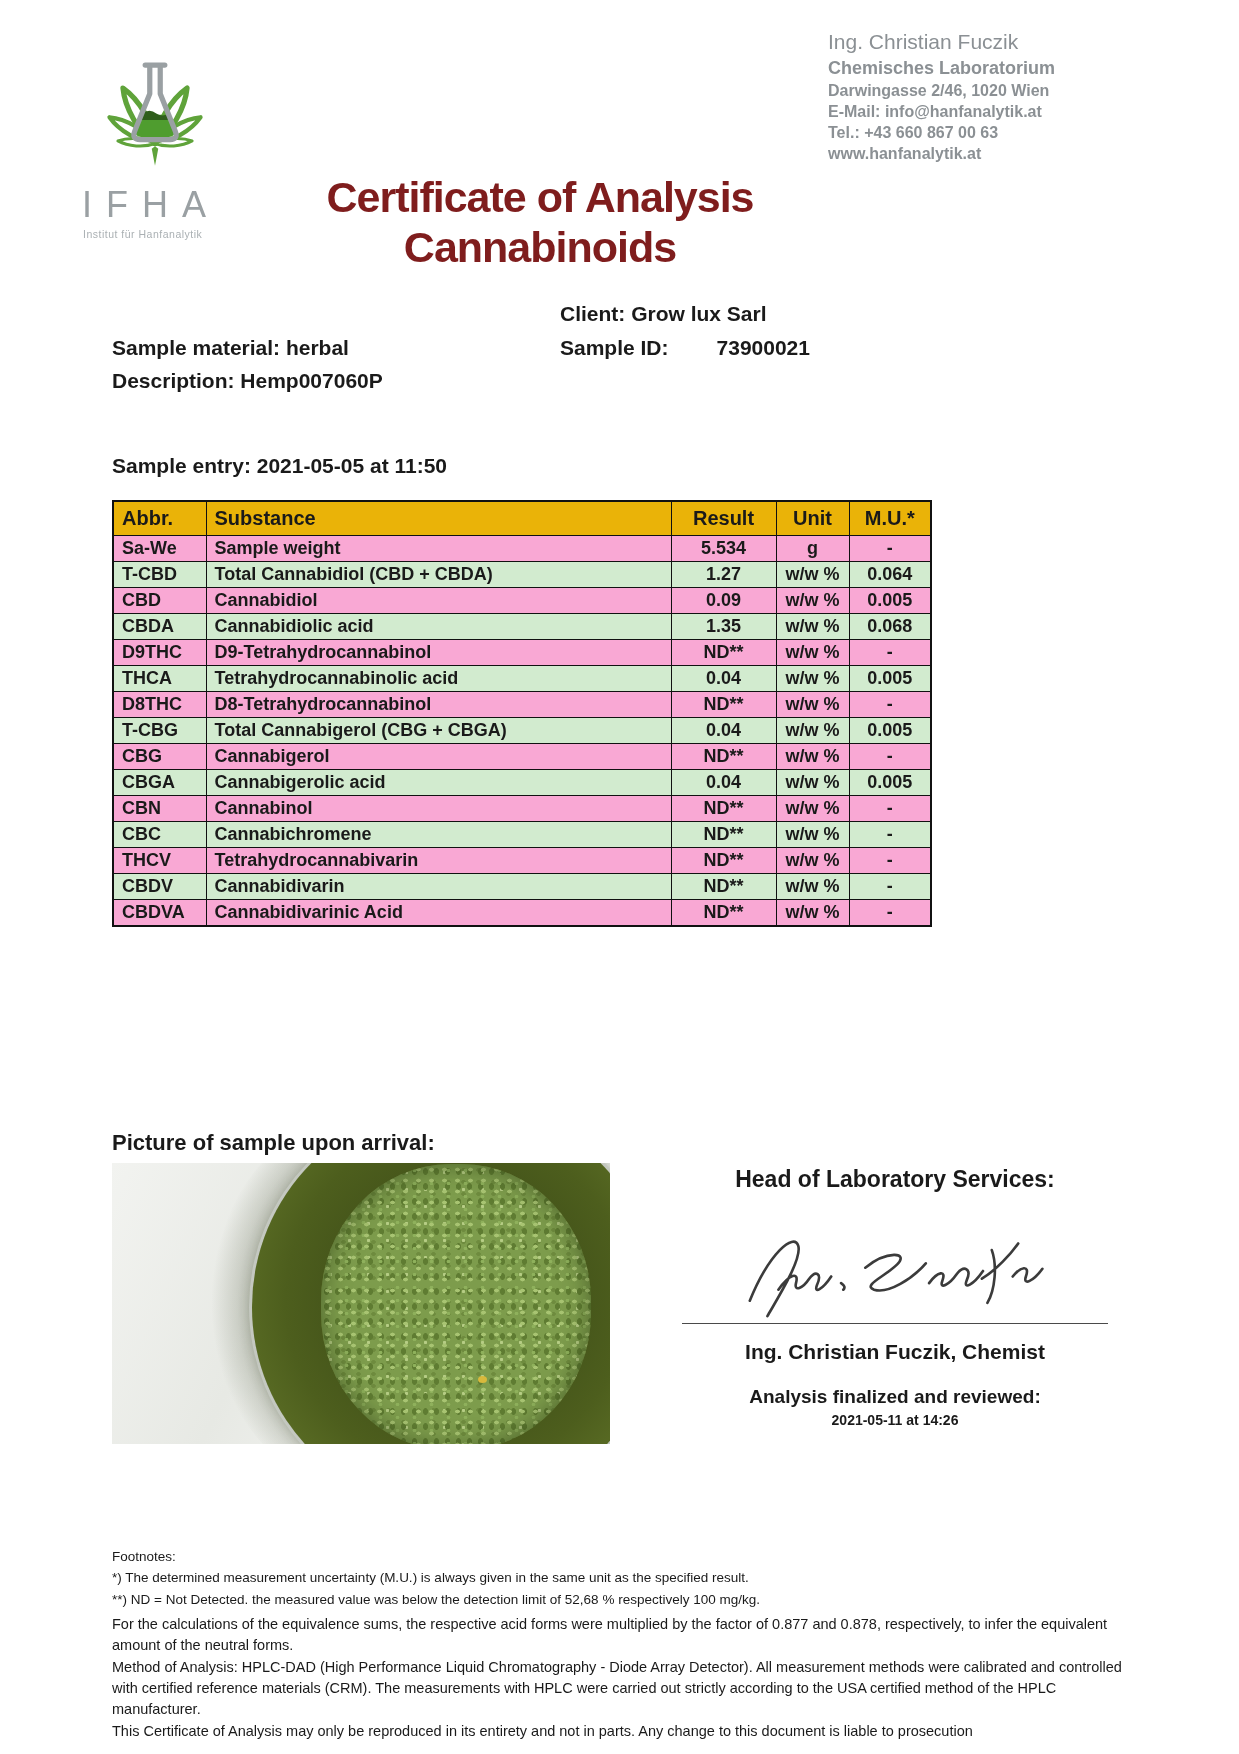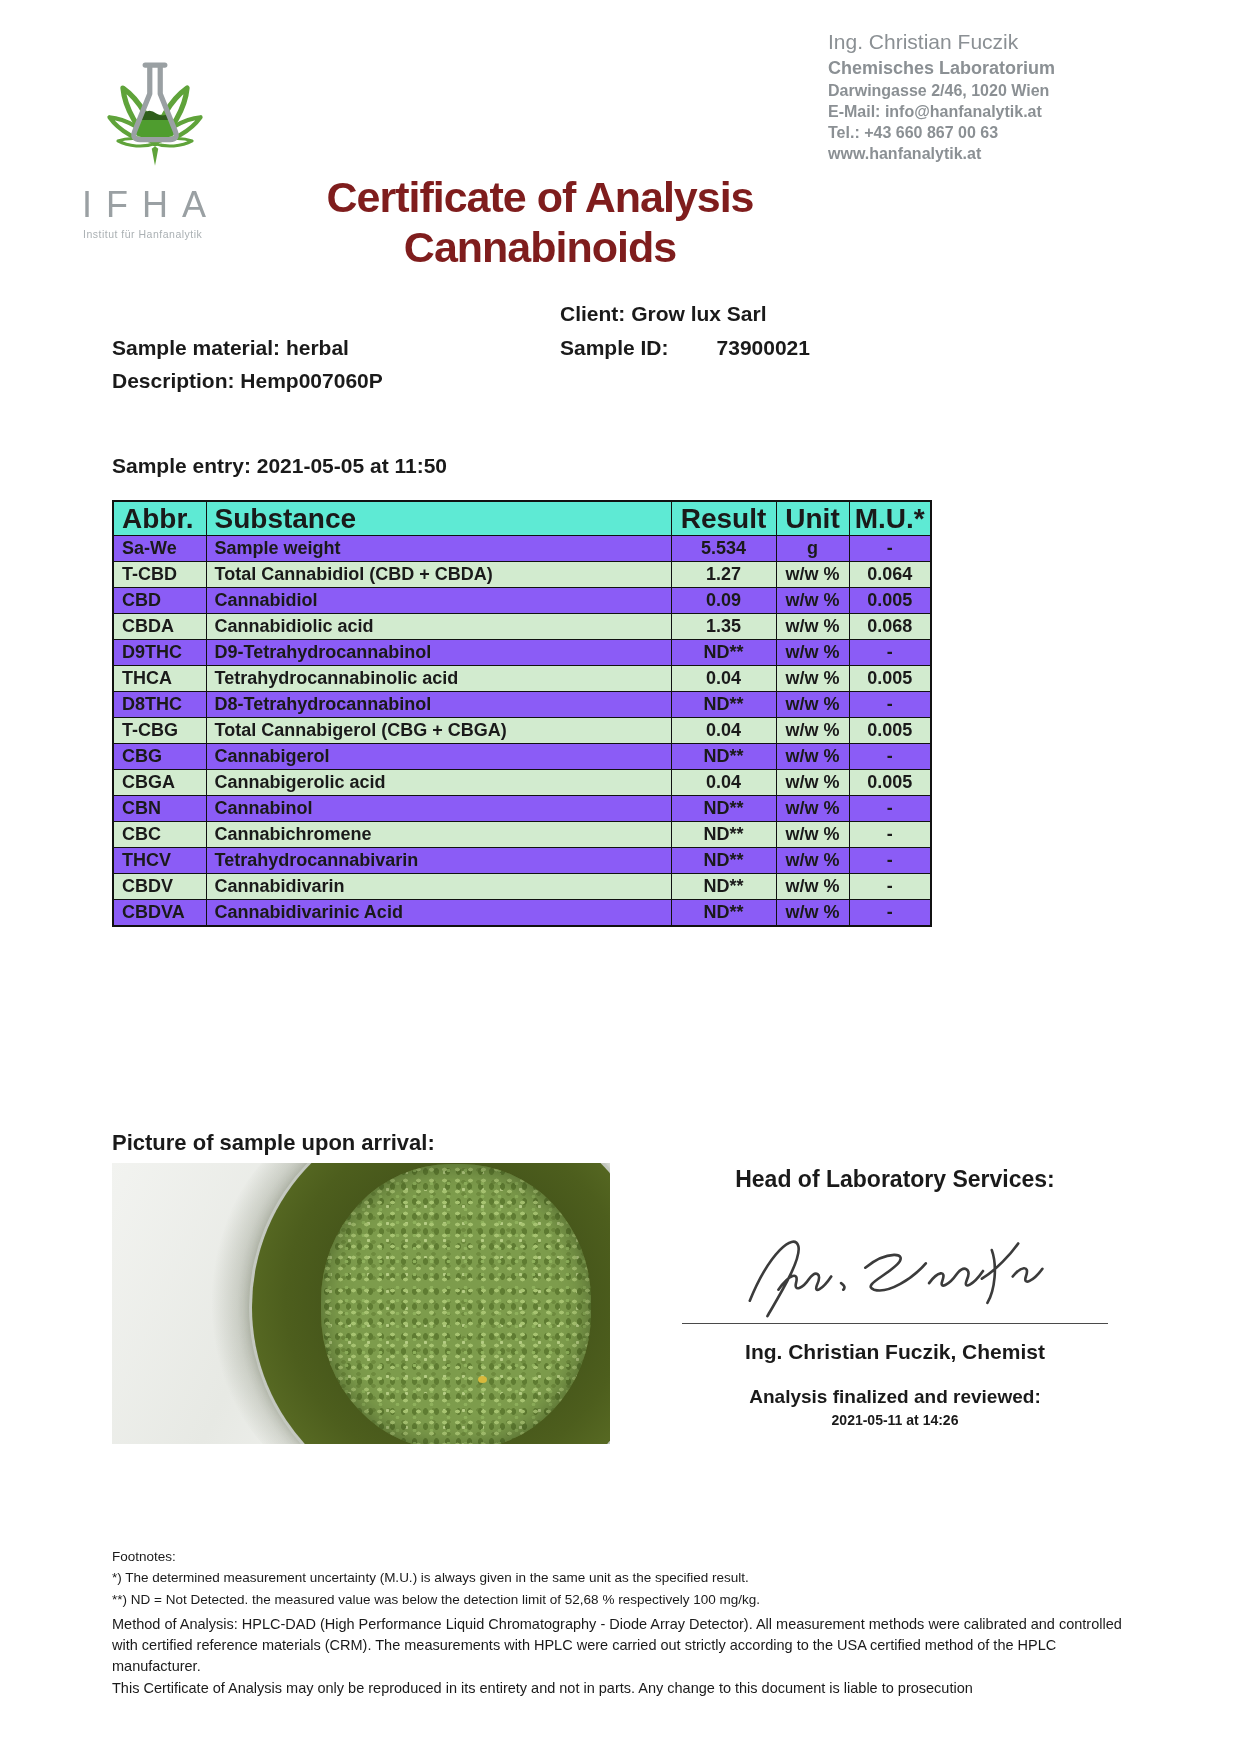--- a/index.html
+++ b/index.html
@@ -25,24 +25,24 @@
   .m-client{position:absolute;left:560px;top:302px;}
   .m-material{position:absolute;left:112px;top:336px;}
   .m-sampleid{position:absolute;left:560px;top:336px;}
   .m-sampleid .sid-val{margin-left:48px;}
   .m-desc{position:absolute;left:112px;top:369px;}
   .m-entry{position:absolute;left:112px;top:454px;}
 
   
   .rtable{position:absolute;left:112px;top:500px;border-collapse:collapse;table-layout:fixed;width:818px;border:2px solid #111;}
   .rtable th,.rtable td{border:1px solid #111;overflow:hidden;white-space:nowrap;}
-  .rtable th{background:#5eead4;font-size:28px;font-weight:700;text-align:left;height:33px;padding:0 0 0 8px;}
+  .rtable th{background:#eab308;font-size:20px;font-weight:700;text-align:left;height:33px;padding:0 0 0 8px;}
   .rtable th.center,.rtable td.center{text-align:center;padding:0;}
   .rtable td{font-size:18px;font-weight:600;height:25px;padding:0 0 0 8px;}
-  .rtable tr.odd td{background:#8b5cf6;}
+  .rtable tr.odd td{background:#f9a8d4;}
   .rtable tr.even td{background:#d2ebcf;}
   .col-abbr{width:93px;}.col-sub{width:465px;}.col-res{width:105px;}.col-unit{width:73px;}.col-mu{width:82px;}
 
   
   .pic-label{position:absolute;left:112px;top:1130px;font-size:22px;font-weight:600;}
   .photo{position:absolute;left:112px;top:1163px;width:498px;height:281px;overflow:hidden;background:linear-gradient(115deg,#f2f3f0 0%,#e7e9e4 35%,#f5f6f3 70%,#eceee9 100%);}
   .photo .shadow{position:absolute;left:96px;top:-80px;width:470px;height:440px;border-radius:50%;background:radial-gradient(circle,rgba(60,70,40,0.35) 55%,rgba(60,70,40,0) 72%);}
   .bowl{position:absolute;left:140px;top:-60px;width:408px;height:408px;border-radius:50%;
         background:radial-gradient(circle at 50% 48%,#3c4c15 0%,#44541a 38%,#4d5e1d 58%,#566822 70%,#5d6f28 78%,#6b7b33 85%,#9aa06e 89%,#e4e5df 92%,#cdd0c8 96%,#aab0a8 100%);
         box-shadow:0 0 0 3px #c4c8c0,0 0 14px rgba(40,50,20,.3);}
@@ -278,18 +278,19 @@
     <div class="sig-date">2021-05-11 at 14:26</div>
   </div>
 
   <div class="footnotes">
     <div class="fn-head">Footnotes:</div>
     <div id="fn-notes">
         <div class="fn-small">*) The determined measurement uncertainty (M.U.) is always given in the same unit as the specified result.</div>
         <div class="fn-small">**) ND = Not Detected. the measured value was below the detection limit of 52,68 % respectively 100 mg/kg.</div>
       </div>
     <div id="fn-paras">
+        <div class="fn-para">For the calculations of the equivalence sums, the respective acid forms were multiplied by the factor of 0.877 and 0.878, respectively, to infer the equivalent amount of the neutral forms.</div>
         <div class="fn-para">Method of Analysis: HPLC-DAD (High Performance Liquid Chromatography - Diode Array Detector). All measurement methods were calibrated and controlled with certified reference materials (CRM). The measurements with HPLC were carried out strictly according to the USA certified method of the HPLC manufacturer.</div>
         <div class="fn-para">This Certificate of Analysis may only be reproduced in its entirety and not in parts. Any change to this document is liable to prosecution</div>
       </div>
   </div>
 
 </div>
 
 </body></html>

